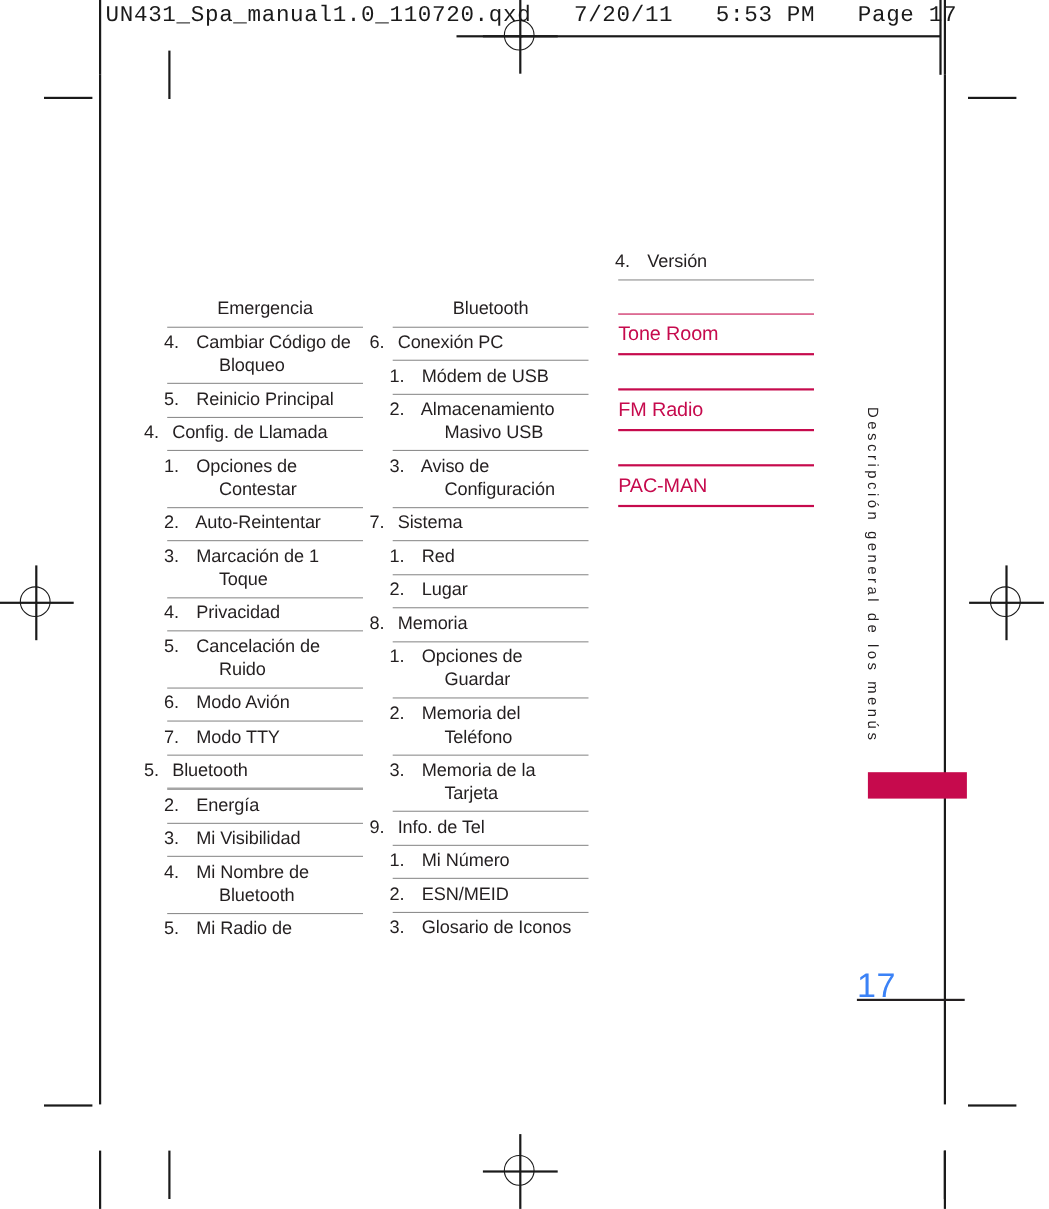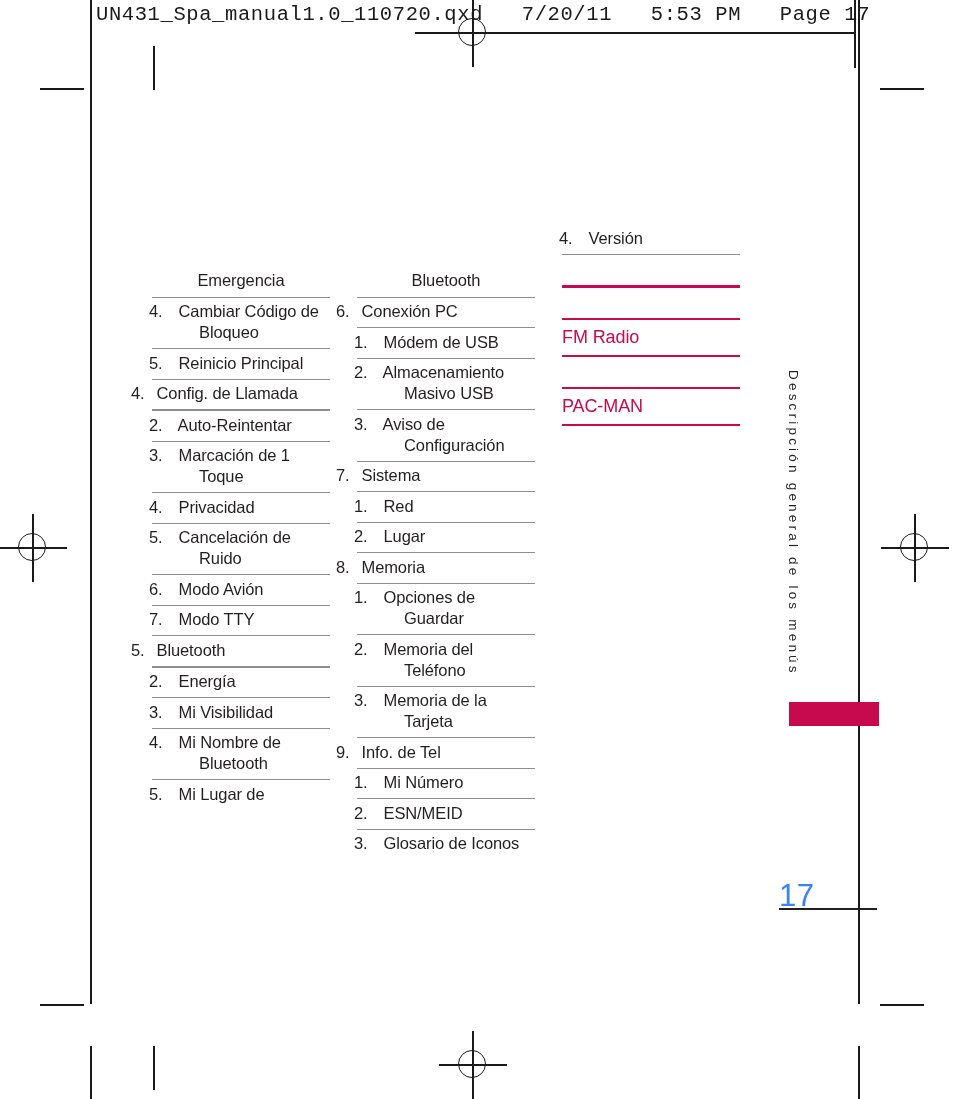--- a/index.html
+++ b/index.html
@@ -266,20 +266,23 @@
       </div>
       <div class="rule"></div>
       <div class="menu-item lvl2">
         <span class="hang"><span class="num">5.</span><span class="txt"> Reinicio Principal</span></span>
       </div>
       <div class="rule"></div>
       <div class="menu-item lvl1">
         <span class="hang"><span class="num">4.</span><span class="txt"> Config. de Llamada</span></span>
       </div>
       <div class="rule"></div>
+      <div class="menu-item lvl2">
+        <span class="hang"><span class="num">1.</span><span class="txt"> Opciones de Contestar</span></span>
+      </div>
       <div class="rule"></div>
       <div class="menu-item lvl2">
         <span class="hang"><span class="num">2.</span><span class="txt"> Auto-Reintentar</span></span>
       </div>
       <div class="rule"></div>
       <div class="menu-item lvl2">
         <span class="hang"><span class="num">3.</span><span class="txt"> Marcación de 1 Toque</span></span>
       </div>
       <div class="rule"></div>
       <div class="menu-item lvl2">
@@ -309,21 +312,21 @@
       <div class="rule"></div>
       <div class="menu-item lvl2">
         <span class="hang"><span class="num">3.</span><span class="txt"> Mi Visibilidad</span></span>
       </div>
       <div class="rule"></div>
       <div class="menu-item lvl2">
         <span class="hang"><span class="num">4.</span><span class="txt"> Mi Nombre de Bluetooth</span></span>
       </div>
       <div class="rule"></div>
       <div class="menu-item lvl2">
-        <span class="hang"><span class="num">5.</span><span class="txt"> Mi Lugar de</span></span>
+        <span class="hang"><span class="num">5.</span><span class="txt"> Mi Radio de</span></span>
       </div>
     </div>
   <div class="col col-2">
       <div class="menu-item item-cont">Bluetooth</div>
       <div class="rule"></div>
       <div class="menu-item lvl1">
         <span class="hang"><span class="num">6.</span><span class="txt"> Conexión PC</span></span>
       </div>
       <div class="rule"></div>
       <div class="menu-item lvl2">
@@ -382,20 +385,21 @@
         <span class="hang"><span class="num">3.</span><span class="txt"> Glosario de Iconos</span></span>
       </div>
     </div>
   <div class="col col-3">
       <div class="menu-item lvl2">
         <span class="hang"><span class="num">4.</span><span class="txt"> Versión</span></span>
       </div>
       <div class="rule"></div>
       <div class="gap-block"></div>
       <div class="rule-magenta"></div>
+      <div class="magenta-head">Tone Room</div>
       <div class="rule-magenta"></div>
       <div class="gap-block"></div>
       <div class="rule-magenta"></div>
       <div class="magenta-head">FM Radio</div>
       <div class="rule-magenta"></div>
       <div class="gap-block"></div>
       <div class="rule-magenta"></div>
       <div class="magenta-head">PAC-MAN</div>
       <div class="rule-magenta"></div>
     </div>

